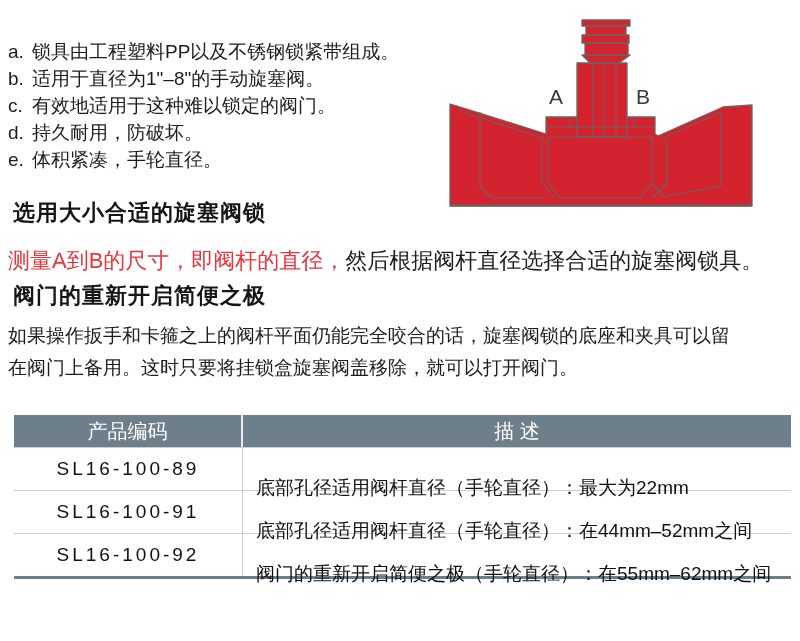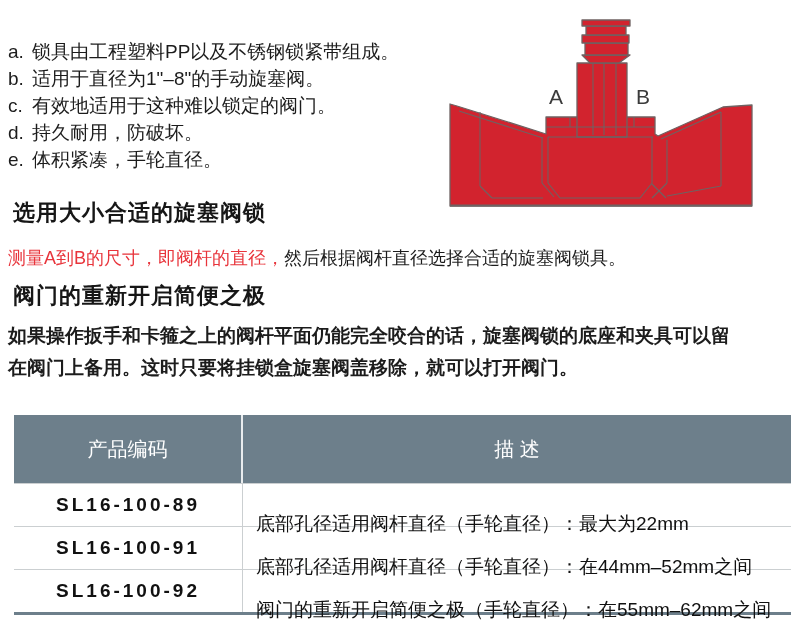--- a/index.html
+++ b/index.html
@@ -14,34 +14,34 @@
   
   .diagram{position:absolute;left:440px;top:8px;width:325px;height:202px;}
   .valve{stroke:#6f6262;stroke-width:1.3;stroke-linejoin:round;}
   .valve-lines{fill:none;stroke:#6f6262;stroke-width:1.1;stroke-linejoin:round;}
   .diagram-label{font-family:"Liberation Sans",sans-serif;font-size:21px;fill:#3b3b3b;}
   
   .heading{position:absolute;left:13px;font-size:22px;font-weight:700;letter-spacing:1px;color:#161616;}
   .heading1{top:198px;}
   .heading2{top:281px;}
   
-  .lead{position:absolute;left:8px;top:246px;font-size:18px;white-space:nowrap;}
+  .lead{position:absolute;left:8px;top:246px;font-size:22px;white-space:nowrap;}
   .lead .red{color:#e8343b;}
   
-  .paragraph{position:absolute;left:8px;top:320px;width:732px;font-size:19px;line-height:32px;font-weight:bold;}
+  .paragraph{position:absolute;left:8px;top:320px;width:732px;font-size:19px;line-height:32px;}
   
   .spec-table{position:absolute;left:14px;top:415px;width:777px;border-bottom:3px solid #6d7f8b;}
-  .thead{display:flex;height:68px;background:#6d7f8b;color:#ffffff;}
+  .thead{display:flex;height:32px;background:#6d7f8b;color:#ffffff;}
   .th{display:flex;align-items:center;justify-content:center;font-size:20px;}
   .th-code{width:229px;border-right:2px solid rgba(255,255,255,.85);box-sizing:border-box;}
   .th-desc{flex:1;border-radius:17px;}
   .trow{display:flex;height:42px;border-top:1px solid #cbcfd1;background:#ffffff;}
   .td-code{width:229px;border-right:1px solid #cbcfd1;box-sizing:border-box;
            display:flex;align-items:center;justify-content:center;
-           font-size:19px;font-weight:700;letter-spacing:3px;color:#111;text-align:right;}
+           font-size:19px;font-weight:400;letter-spacing:3px;color:#111;text-align:right;}
   .td-desc{flex:1;display:flex;align-items:center;padding-left:13px;font-size:19px;color:#111;margin-top:38px;}
 </style>
 </head>
 <body>
 
 <div class="features">
   <div class="feature-item"><span class="feature-label">a.</span><span>锁具由工程塑料PP以及不锈钢锁紧带组成。</span></div>
   <div class="feature-item"><span class="feature-label">b.</span><span>适用于直径为1"–8"的手动旋塞阀。</span></div>
   <div class="feature-item"><span class="feature-label">c.</span><span>有效地适用于这种难以锁定的阀门。</span></div>
   <div class="feature-item"><span class="feature-label">d.</span><span>持久耐用，防破坏。</span></div>

